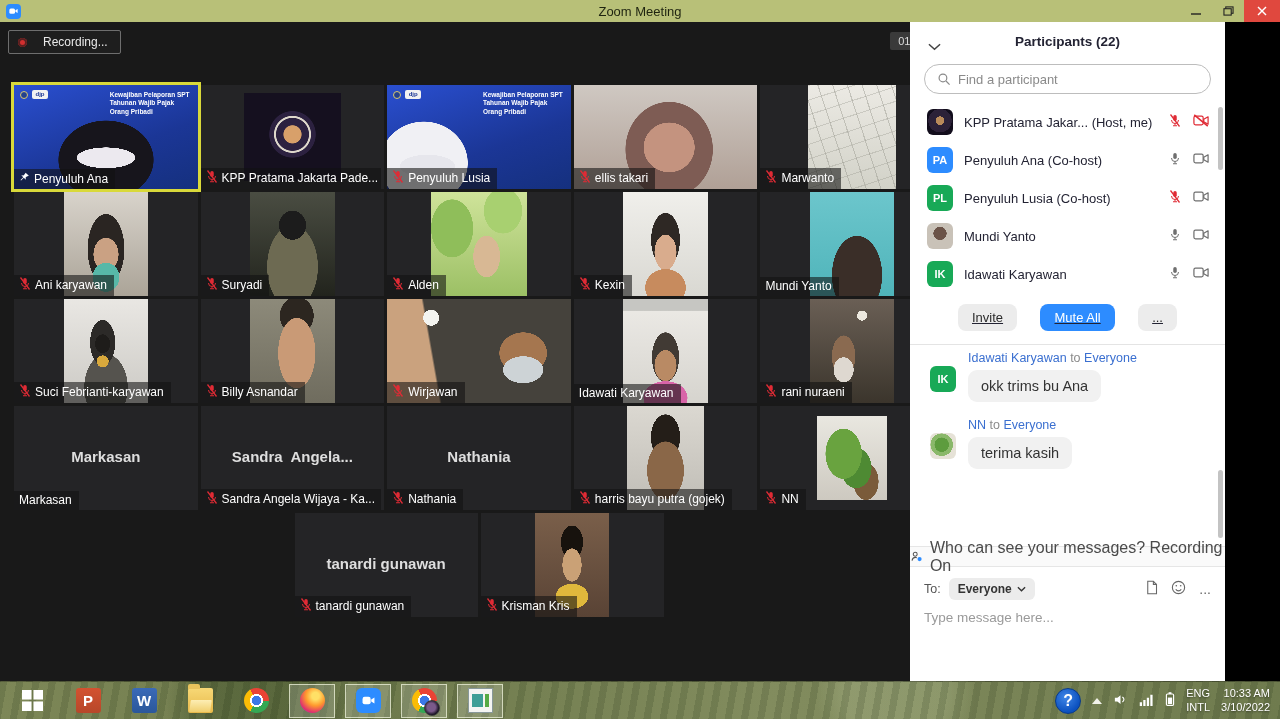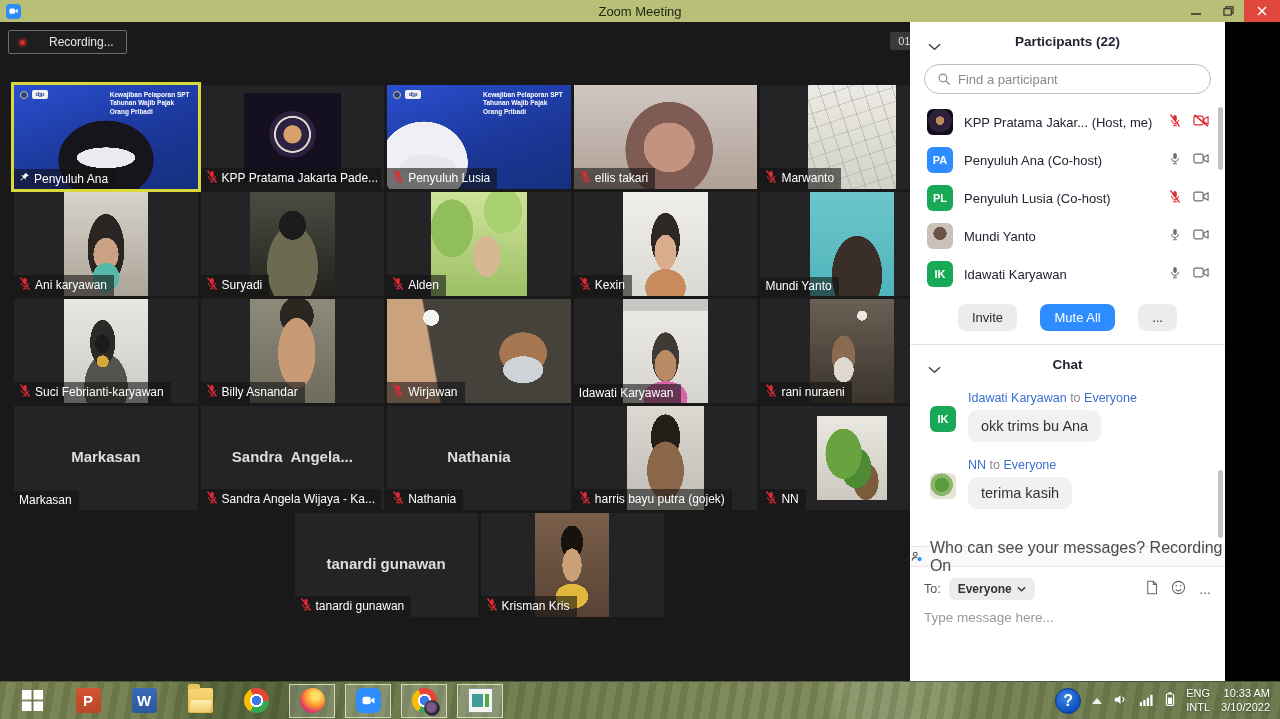--- a/index.html
+++ b/index.html
@@ -16,21 +16,21 @@
   #tb-btns { position:absolute; right:0; top:0; height:22px; display:flex; }
   .tbb { width:32px; height:22px; display:flex; align-items:center;
     justify-content:center; color:#222; font-size:11px; }
   .tbb.close { width:36px; background:#e0483e; color:#fff; }
 
   
   #stage { position:absolute; left:0; top:22px; width:965px; height:659px;
     background:#191919; }
   #recording-pill { position:absolute; left:8px; top:8px; height:24px;
     background:#1e1e1e; border:1px solid #6e6e6e; border-radius:2px;
-    display:flex; align-items:center; gap:22px; padding:0 12px 0 9px;
+    display:flex; align-items:center; gap:16px; padding:0 12px 0 9px;
     color:#e8e8e8; font-size:12px; }
   .rec-dot { width:9px; height:9px; border-radius:50%; background:#d22f2f;
     box-shadow:0 0 0 2px #5a2020 inset; }
   #timer { position:absolute; right:16px; top:10px; background:#3a3a3a;
     color:#dcdcdc; font-size:11px; padding:3px 8px; border-radius:2px; }
 
   #grid { position:absolute; left:14px; top:63px; width:930px;
     display:grid; grid-template-columns:repeat(5,1fr); gap:3px; }
   #grid2 { position:absolute; left:14px; top:491px; width:930px;
     display:flex; justify-content:center; gap:3px; }
@@ -176,21 +176,21 @@
   .pav { width:26px; height:26px; border-radius:6px; flex:0 0 26px;
     display:flex; align-items:center; justify-content:center;
     color:#fff; font-size:11px; font-weight:bold; }
   .pav-eagle { background:radial-gradient(circle at 50% 45%, #b98a5a 0 22%, #2c2138 23% 60%, #120d1c 61%); }
   .pav-photo { background:radial-gradient(circle at 50% 40%, #6b5348 0 32%, #c9c2b8 33%); }
   .pav-plant { background:radial-gradient(circle at 45% 45%, #5d9c3e 0 35%, #8ab86a 36% 55%, #e6e2d7 56%); }
   .pname { flex:1; font-size:13px; white-space:nowrap; overflow:hidden;
     display:flex; align-items:center; gap:20px; }
   .picons { display:flex; gap:12px; align-items:center; }
   #pbtns { margin-top:11px; padding:0 48px; display:flex;
-    justify-content:space-between; align-items:center; }
+    justify-content:space-between; align-items:center;text-decoration:underline; }
   .pill { border:none; border-radius:8px; background:#ececec; color:#2b2b2b;
     font-size:13px; padding:6px 14px; font-family:"Liberation Sans",sans-serif; }
   .pill.blue { background:#2d8cff; color:#fff; }
   .divider { margin-top:13px; border-top:1px solid #e4e4e4; }
 
   #chat-msgs { padding:6px 14px 0 20px; }
   .msg { position:relative; padding-left:38px; margin-bottom:16px; }
   .msg-av { position:absolute; left:0; top:15px; width:26px; height:26px;
     border-radius:6px; display:flex; align-items:center; justify-content:center;
     color:#fff; font-size:11px; font-weight:bold; }
@@ -708,28 +708,20 @@
             </svg></span>
         </div>
       </div>
     </div>
   <div id="pbtns">
     <button class="pill">Invite</button>
     <button class="pill blue">Mute All</button>
     <button class="pill">...</button>
   </div>
   <div class="divider"></div>
-  <div class="panel-h">
-    <span class="chev">
-      <svg width="13" height="8" viewBox="0 0 14 8">
-          <polyline points="1,1 7,6.5 13,1" fill="none" stroke="#444" stroke-width="1.6"></polyline>
-        </svg>
-    </span>
-    <span class="ph-title">Chat</span>
-  </div>
   <div id="chat-msgs">
       <div class="msg"><div class="msg-av" style="background: rgb(24, 169, 87);">IK</div><div class="msg-h"><span class="who">Idawati Karyawan</span> to <span class="who">Everyone</span></div><div class="msg-bubble">okk trims bu Ana</div></div>
       <div class="msg"><div class="msg-av pav-plant"></div><div class="msg-h"><span class="who">NN</span> to <span class="who">Everyone</span></div><div class="msg-bubble">terima kasih</div></div>
     </div>
 
   <div id="chat-notice">
     <svg width="15" height="13" viewBox="0 0 24 20">
       <circle cx="9" cy="6" r="3.4" fill="none" stroke="#555" stroke-width="1.8"></circle>
       <path d="M3.5 17c.6-3.6 2.9-5.5 5.5-5.5 1 0 2 .3 2.8.8" fill="none" stroke="#555" stroke-width="1.8"></path>
       <circle cx="16.5" cy="14.5" r="3.6" fill="#2d8cff"></circle>

